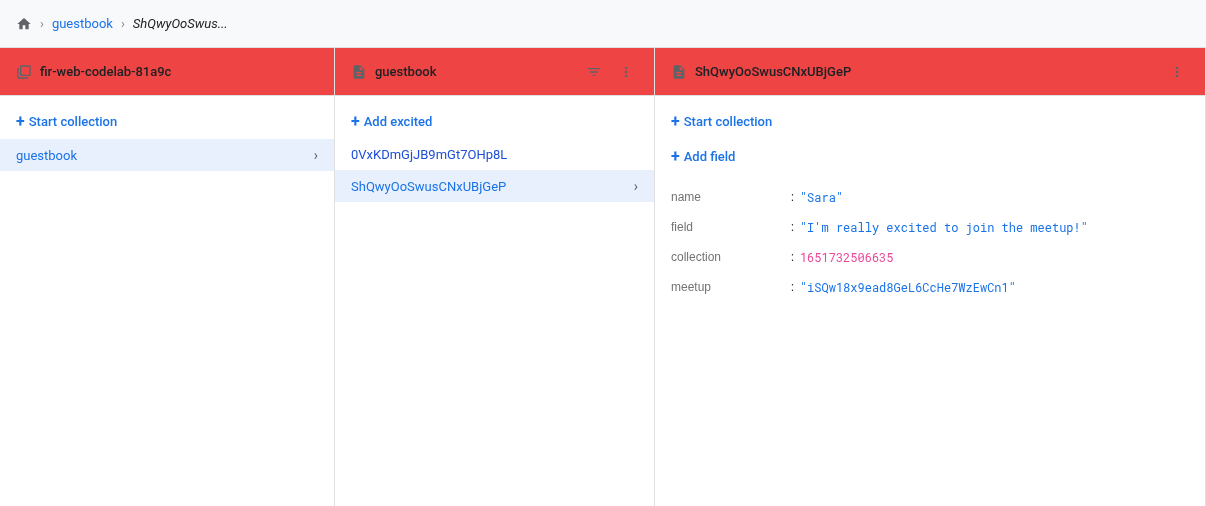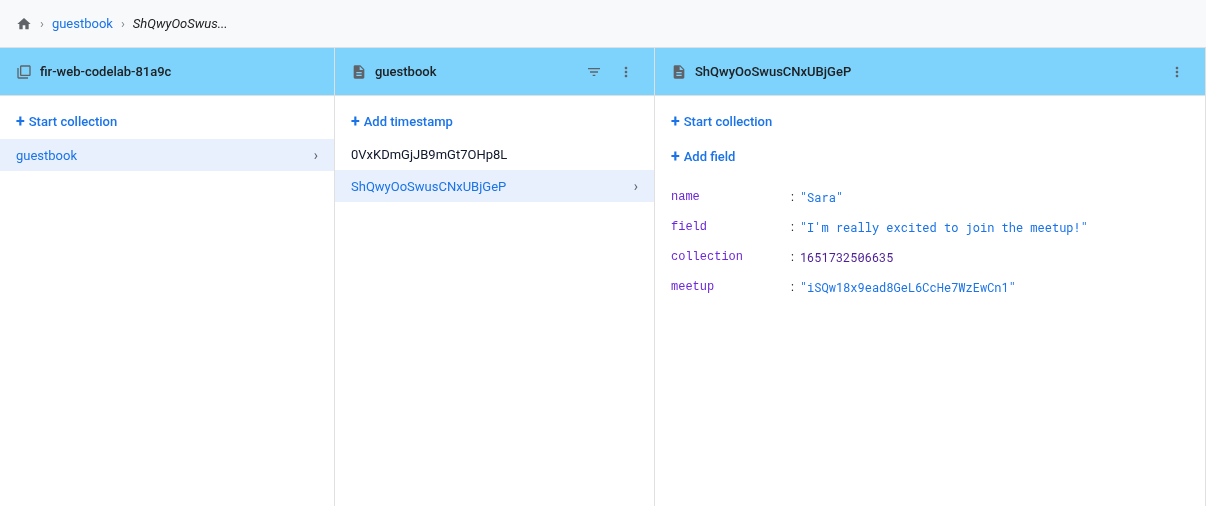--- a/index.html
+++ b/index.html
@@ -61,21 +61,21 @@
       flex: 1;
     }
 
     
     .panel-header {
       display: flex;
       align-items: center;
       height: 48px;
       padding: 0 16px;
       border-bottom: 1px solid #e0e0e0;
-      background: #7dd3fc;
+      background: #ef4444;
       gap: 8px;
     }
     .panel-header .header-title {
       flex: 1;
       font-size: 13px;
       font-weight: 500;
       color: #202124;
     }
     .panel-header .header-actions {
       display: flex;
@@ -118,21 +118,21 @@
       font-weight: 700;
       color: #1a73e8;
     }
 
     
     .list-item {
       display: flex;
       align-items: center;
       padding: 8px 16px;
       cursor: pointer;
-      color: #0f172a;
+      color: #1d4ed8;
       font-size: 13px;
       border-radius: 0;
     }
     .list-item.selected {
       background: #e8f0fe;
       color: #1a73e8;
     }
     .list-item .item-label {
       flex: 1;
     }
@@ -146,38 +146,38 @@
       padding: 8px 16px;
     }
     .field-row {
       display: flex;
       align-items: flex-start;
       padding: 6px 0;
       font-size: 13px;
       line-height: 1.5;
     }
     .field-key {
-      color: #6d28d9;
-      font-family: Liberation Mono, monospace;
+      color: #737373;
+      font-family: Liberation Sans, sans-serif;
       min-width: 120px;
       font-size: 12px;
     }
     .field-colon {
       color: #202124;
       margin-right: 6px;
       font-size: 12px;
     }
     .field-value {
       color: #1a73e8;
       font-family: 'Roboto Mono', monospace;
       font-size: 12px;
       word-break: break-all;
     }
     .field-value.string { color: #1a73e8; }
-    .field-value.number { color: #4c1d95; }
+    .field-value.number { color: #ec4899; }
 
     
     .svg-icon {
       width: 16px;
       height: 16px;
       fill: currentColor;
     }
   </style>
 </head>
 <body>
@@ -234,21 +234,21 @@
         <button class="icon-btn">
           <svg class="svg-icon" viewBox="0 0 24 24" fill="#5f6368">
               <path d="M12 8c1.1 0 2-.9 2-2s-.9-2-2-2-2 .9-2 2 .9 2 2 2zm0 2c-1.1 0-2 .9-2 2s.9 2 2 2 2-.9 2-2-.9-2-2-2zm0 6c-1.1 0-2 .9-2 2s.9 2 2 2 2-.9 2-2-.9-2-2-2z"></path>
             </svg>
         </button>
       </div>
     </div>
     <div class="panel-body">
       <div class="action-row">
         <span class="plus-icon">+</span>
-        <span>Add timestamp</span>
+        <span>Add excited</span>
       </div>
       <div class="list-item">
         <span class="item-label">0VxKDmGjJB9mGt7OHp8L</span>
       </div>
       <div class="list-item selected">
         <span class="item-label">ShQwyOoSwusCNxUBjGeP</span>
         <span class="chevron-right">›</span>
       </div>
     </div>
   </div>

